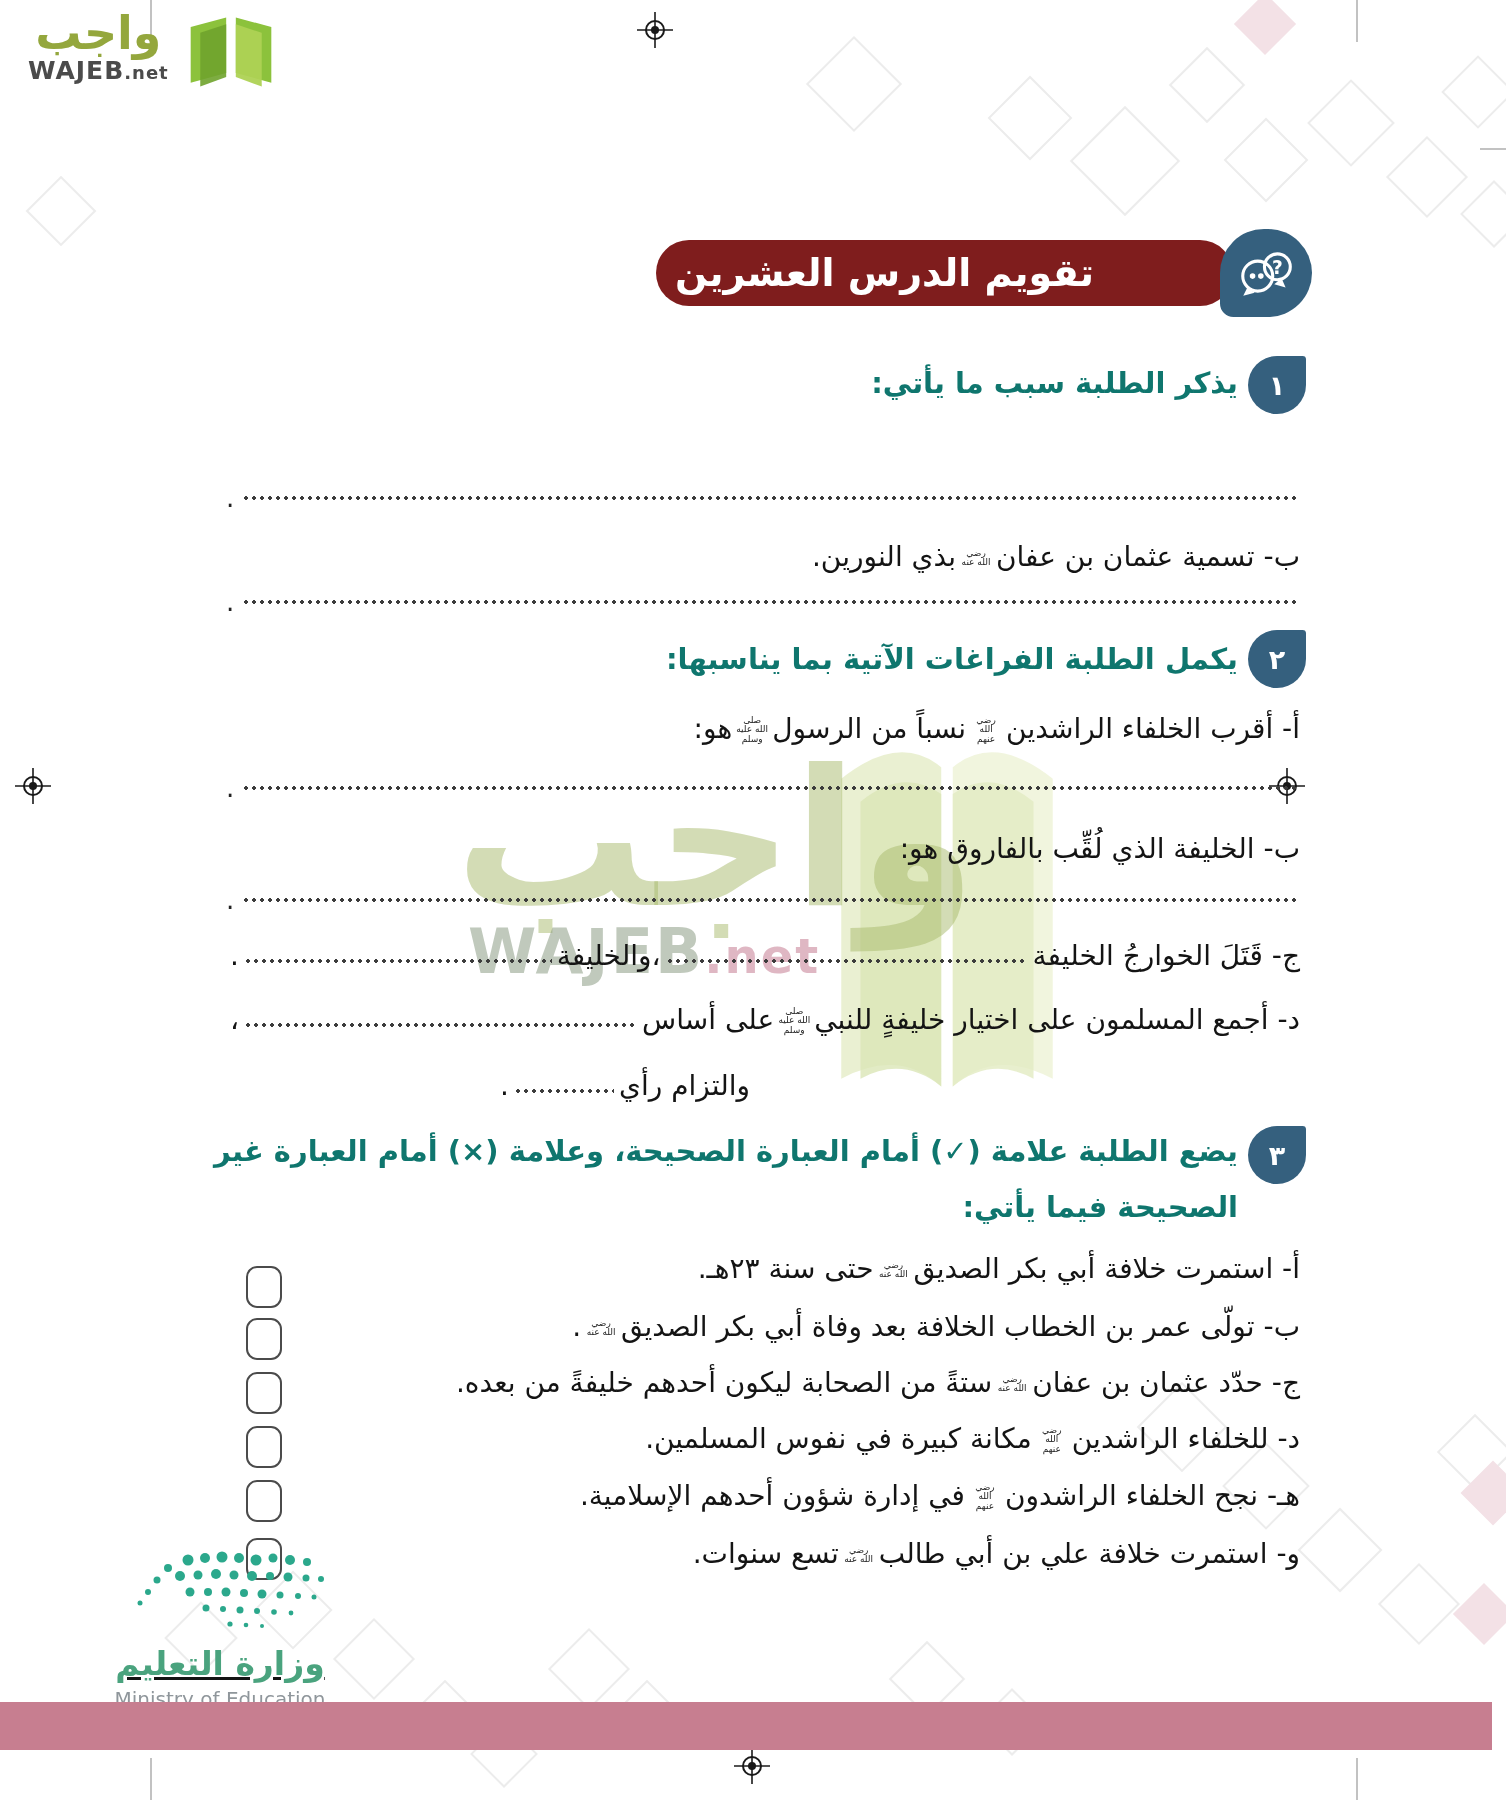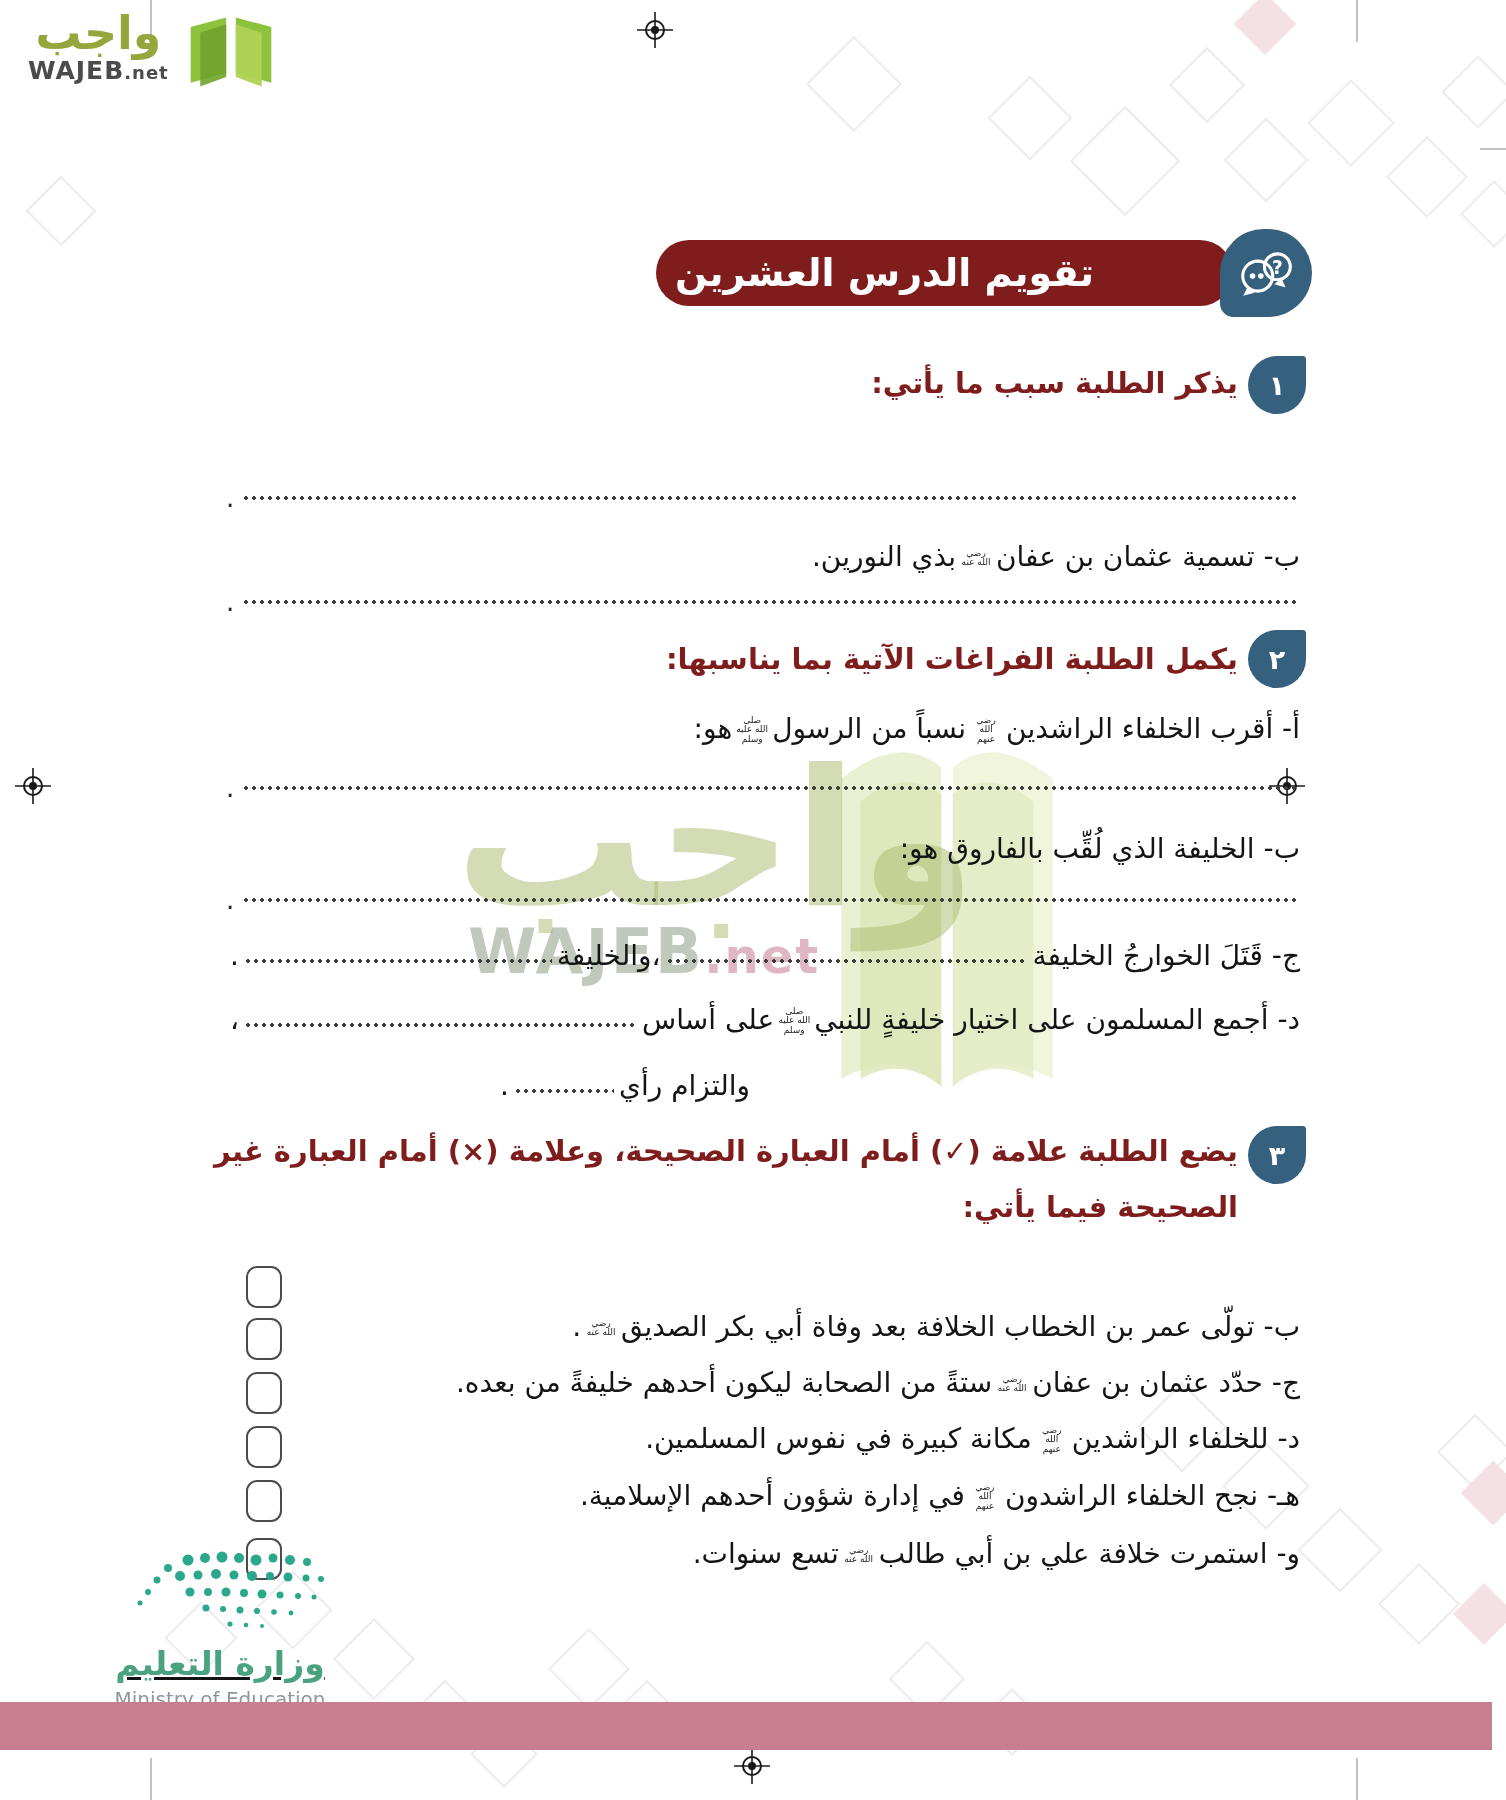--- a/index.html
+++ b/index.html
@@ -24,21 +24,21 @@
           border-radius:34px;display:flex;align-items:center;justify-content:center;
           padding-right:120px;box-sizing:border-box;z-index:2;}
   .banner-title{color:#fff;font-weight:bold;font-size:38px;direction:rtl;}
   .banner-icon{position:absolute;left:1220px;top:229px;width:92px;height:88px;background:#35607e;
                border-radius:46px 46px 46px 14px;display:flex;align-items:center;justify-content:center;z-index:3;}
   
   .qbadge{position:absolute;width:58px;height:58px;background:#35607e;color:#fff;z-index:2;
           border-radius:50% 6% 50% 50%;display:flex;align-items:center;justify-content:center;
           font-size:27px;font-weight:bold;}
   .qheading{position:absolute;right:268px;direction:rtl;font-weight:bold;font-size:29px;
-            white-space:nowrap;z-index:2;color:#7f1d1d;}
+            white-space:nowrap;z-index:2;color:#0f766e;}
   .item{position:absolute;right:206px;direction:rtl;font-size:28px;line-height:1.35;
         white-space:nowrap;z-index:2;color:#141414;}
   .hon{display:inline-block;width:34px;font-size:9px;line-height:1.05;text-align:center;
        vertical-align:middle;font-weight:normal;color:#222;margin:0 3px;white-space:normal;}
   
   .dotline{position:absolute;left:226px;right:206px;height:12px;display:flex;direction:ltr;
            align-items:center;z-index:2;}
   .dotline .pd{font-size:26px;color:#222;line-height:0;margin-right:8px;}
   .dots{height:8px;background-image:radial-gradient(circle,#3c3c3c 1.6px,rgba(0,0,0,0) 1.9px);
         background-size:8px 8px;background-repeat:repeat-x;background-position:0 50%;}
@@ -225,20 +225,23 @@
   <div class="flexline" style="top:1068px;left:500px;right:auto;width:250px;">
     <span>والتزام رأي</span>
     <span class="dots idots" style="flex:1;"></span>
     <span>.</span>
   </div>
 
   <div class="qbadge" style="left:1248px;top:1126px;">٣</div>
   <div class="qheading" style="top:1134px;">يضع الطلبة علامة (✓) أمام العبارة الصحيحة، وعلامة (×) أمام العبارة غير</div>
   <div class="qheading" style="top:1190px;">الصحيحة فيما يأتي:</div>
 
+  <div class="item" style="top:1250px;">
+    <span>أ-</span> <span>استمرت خلافة أبي بكر الصديق</span><span class="hon">رضي الله عنه</span><span>حتى سنة ٢٣هـ.</span>
+  </div>
   <div class="item" style="top:1364px;">
     <span>ج-</span> <span>حدّد عثمان بن عفان</span><span class="hon">رضي الله عنه</span><span>ستةً من الصحابة ليكون أحدهم خليفةً من بعده.</span>
   </div>
   <div class="item" style="top:1308px;">
     <span>ب-</span> <span>تولّى عمر بن الخطاب الخلافة بعد وفاة أبي بكر الصديق</span><span class="hon">رضي الله عنه</span><span>.</span>
   </div>
   <div class="item" style="top:1420px;">
     <span>د-</span> <span>للخلفاء الراشدين</span><span class="hon">رضي الله عنهم</span><span>مكانة كبيرة في نفوس المسلمين.</span>
   </div>
   <div class="item" style="top:1477px;">

